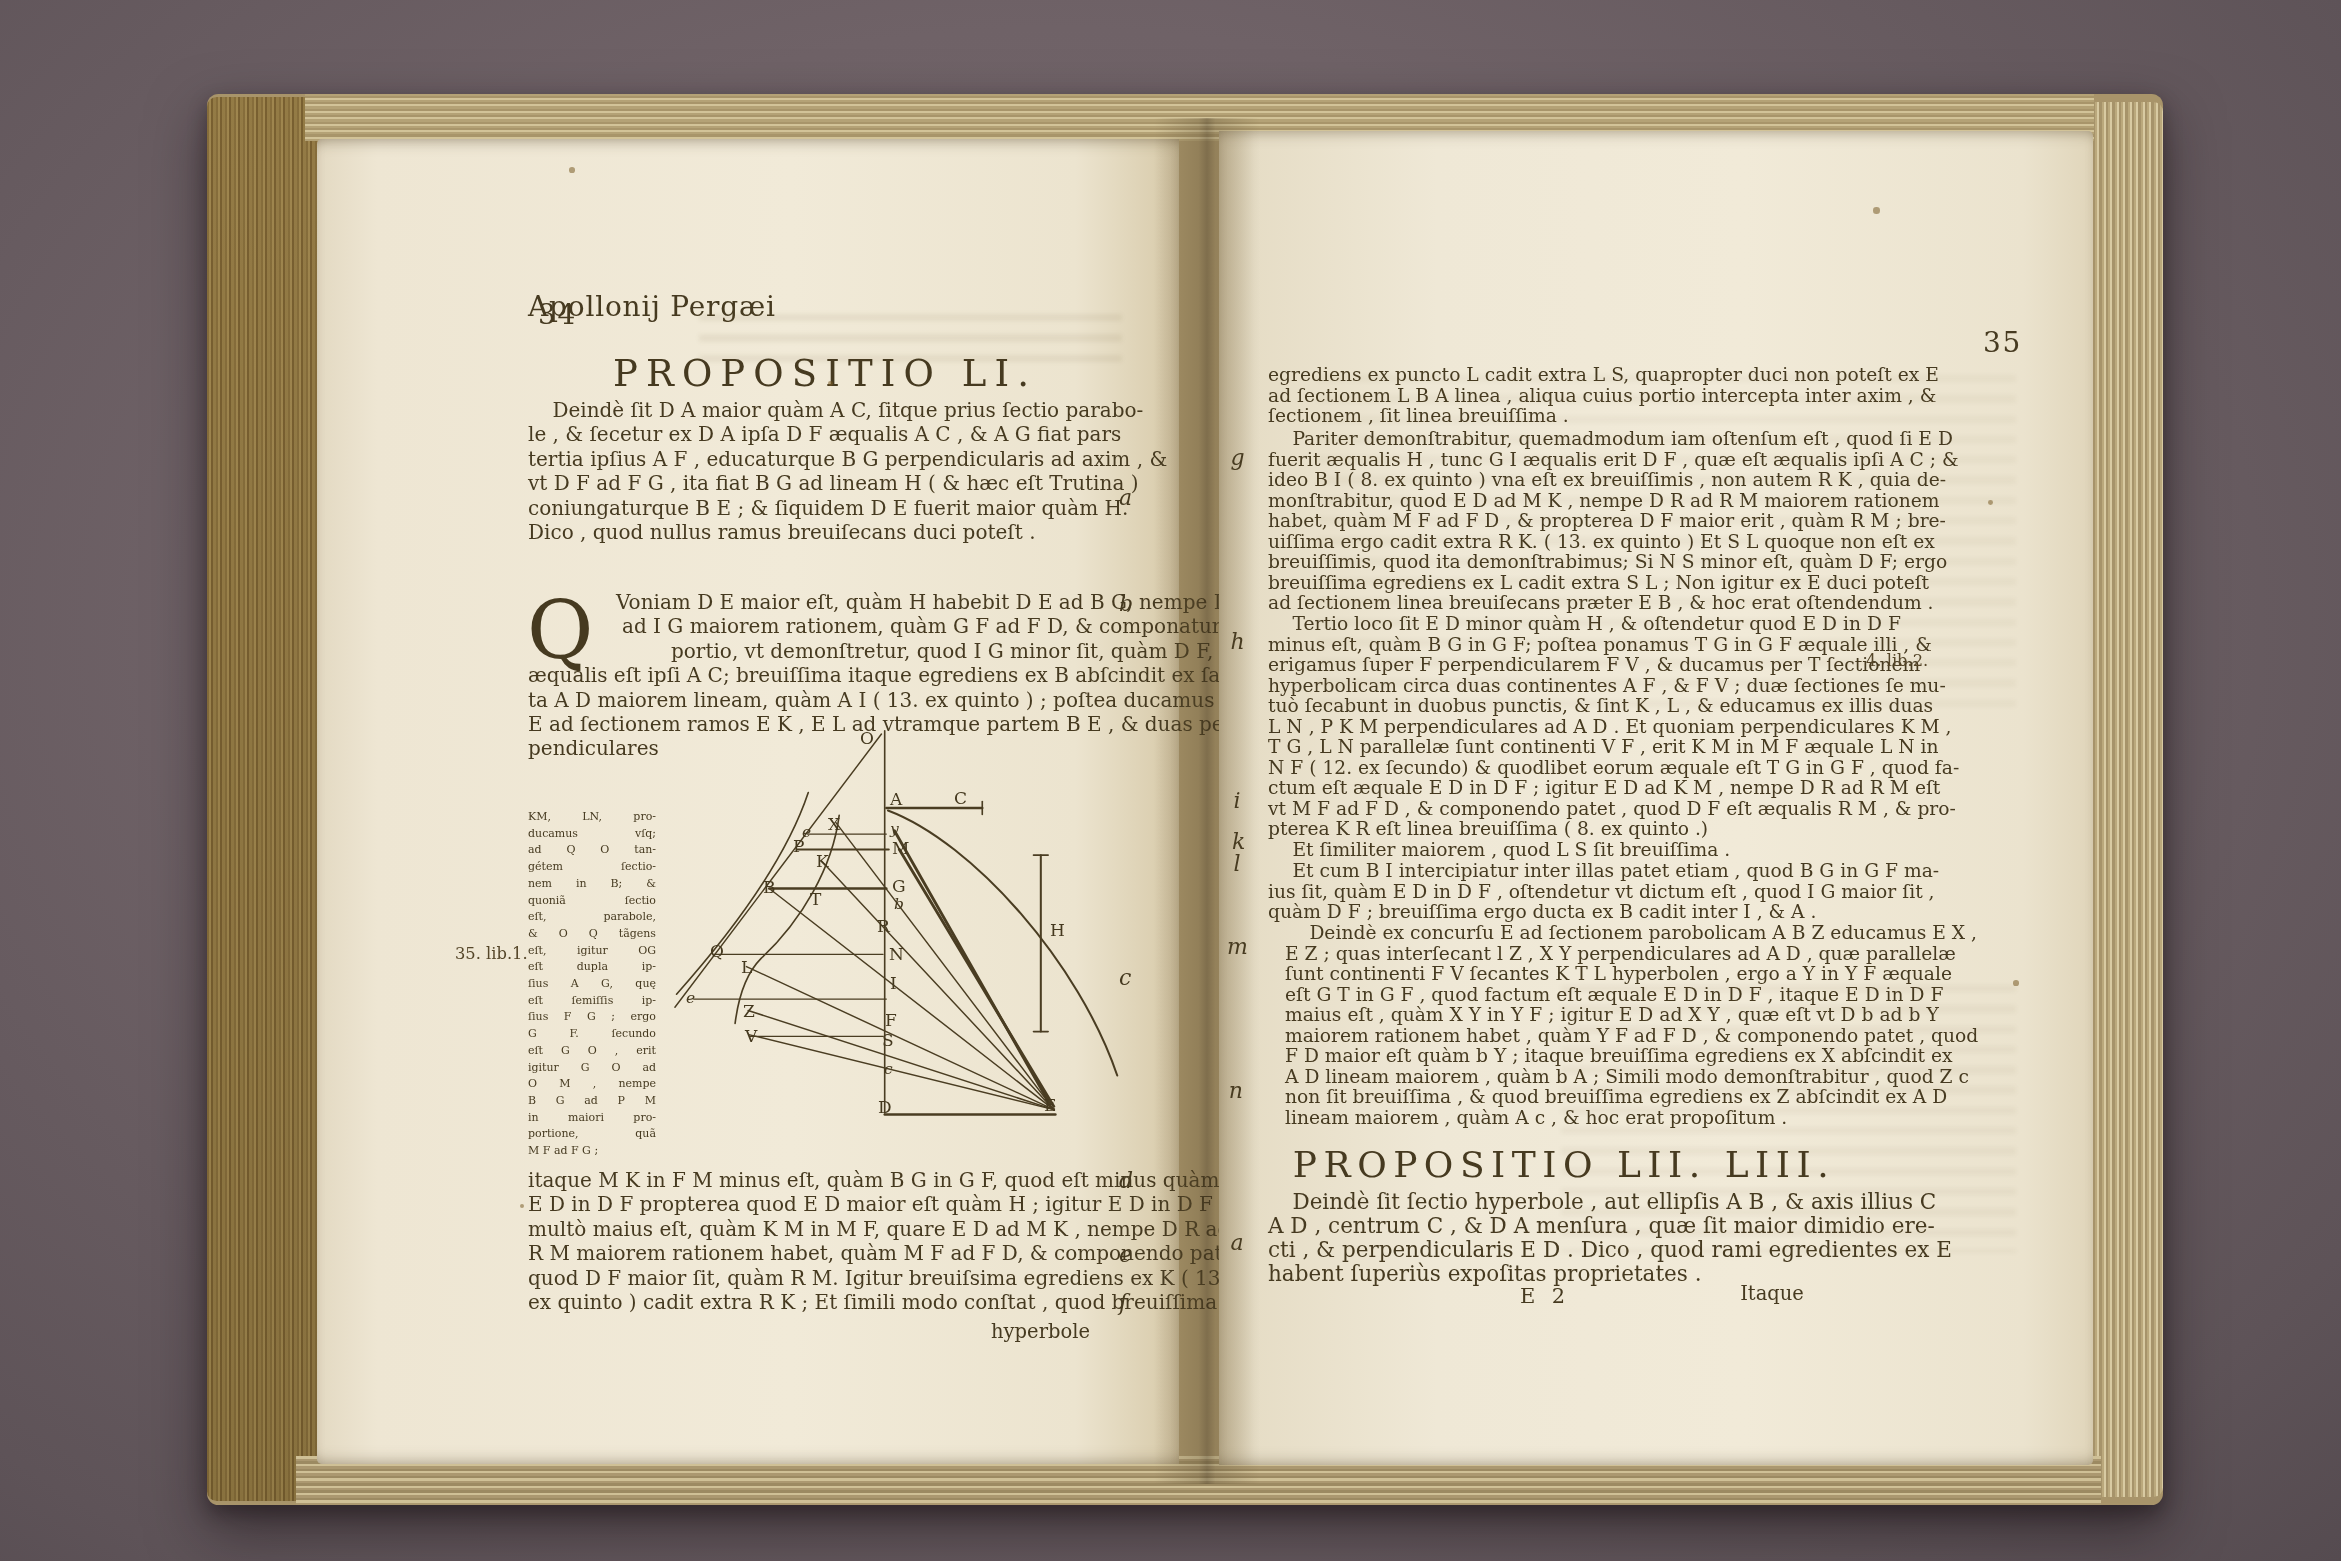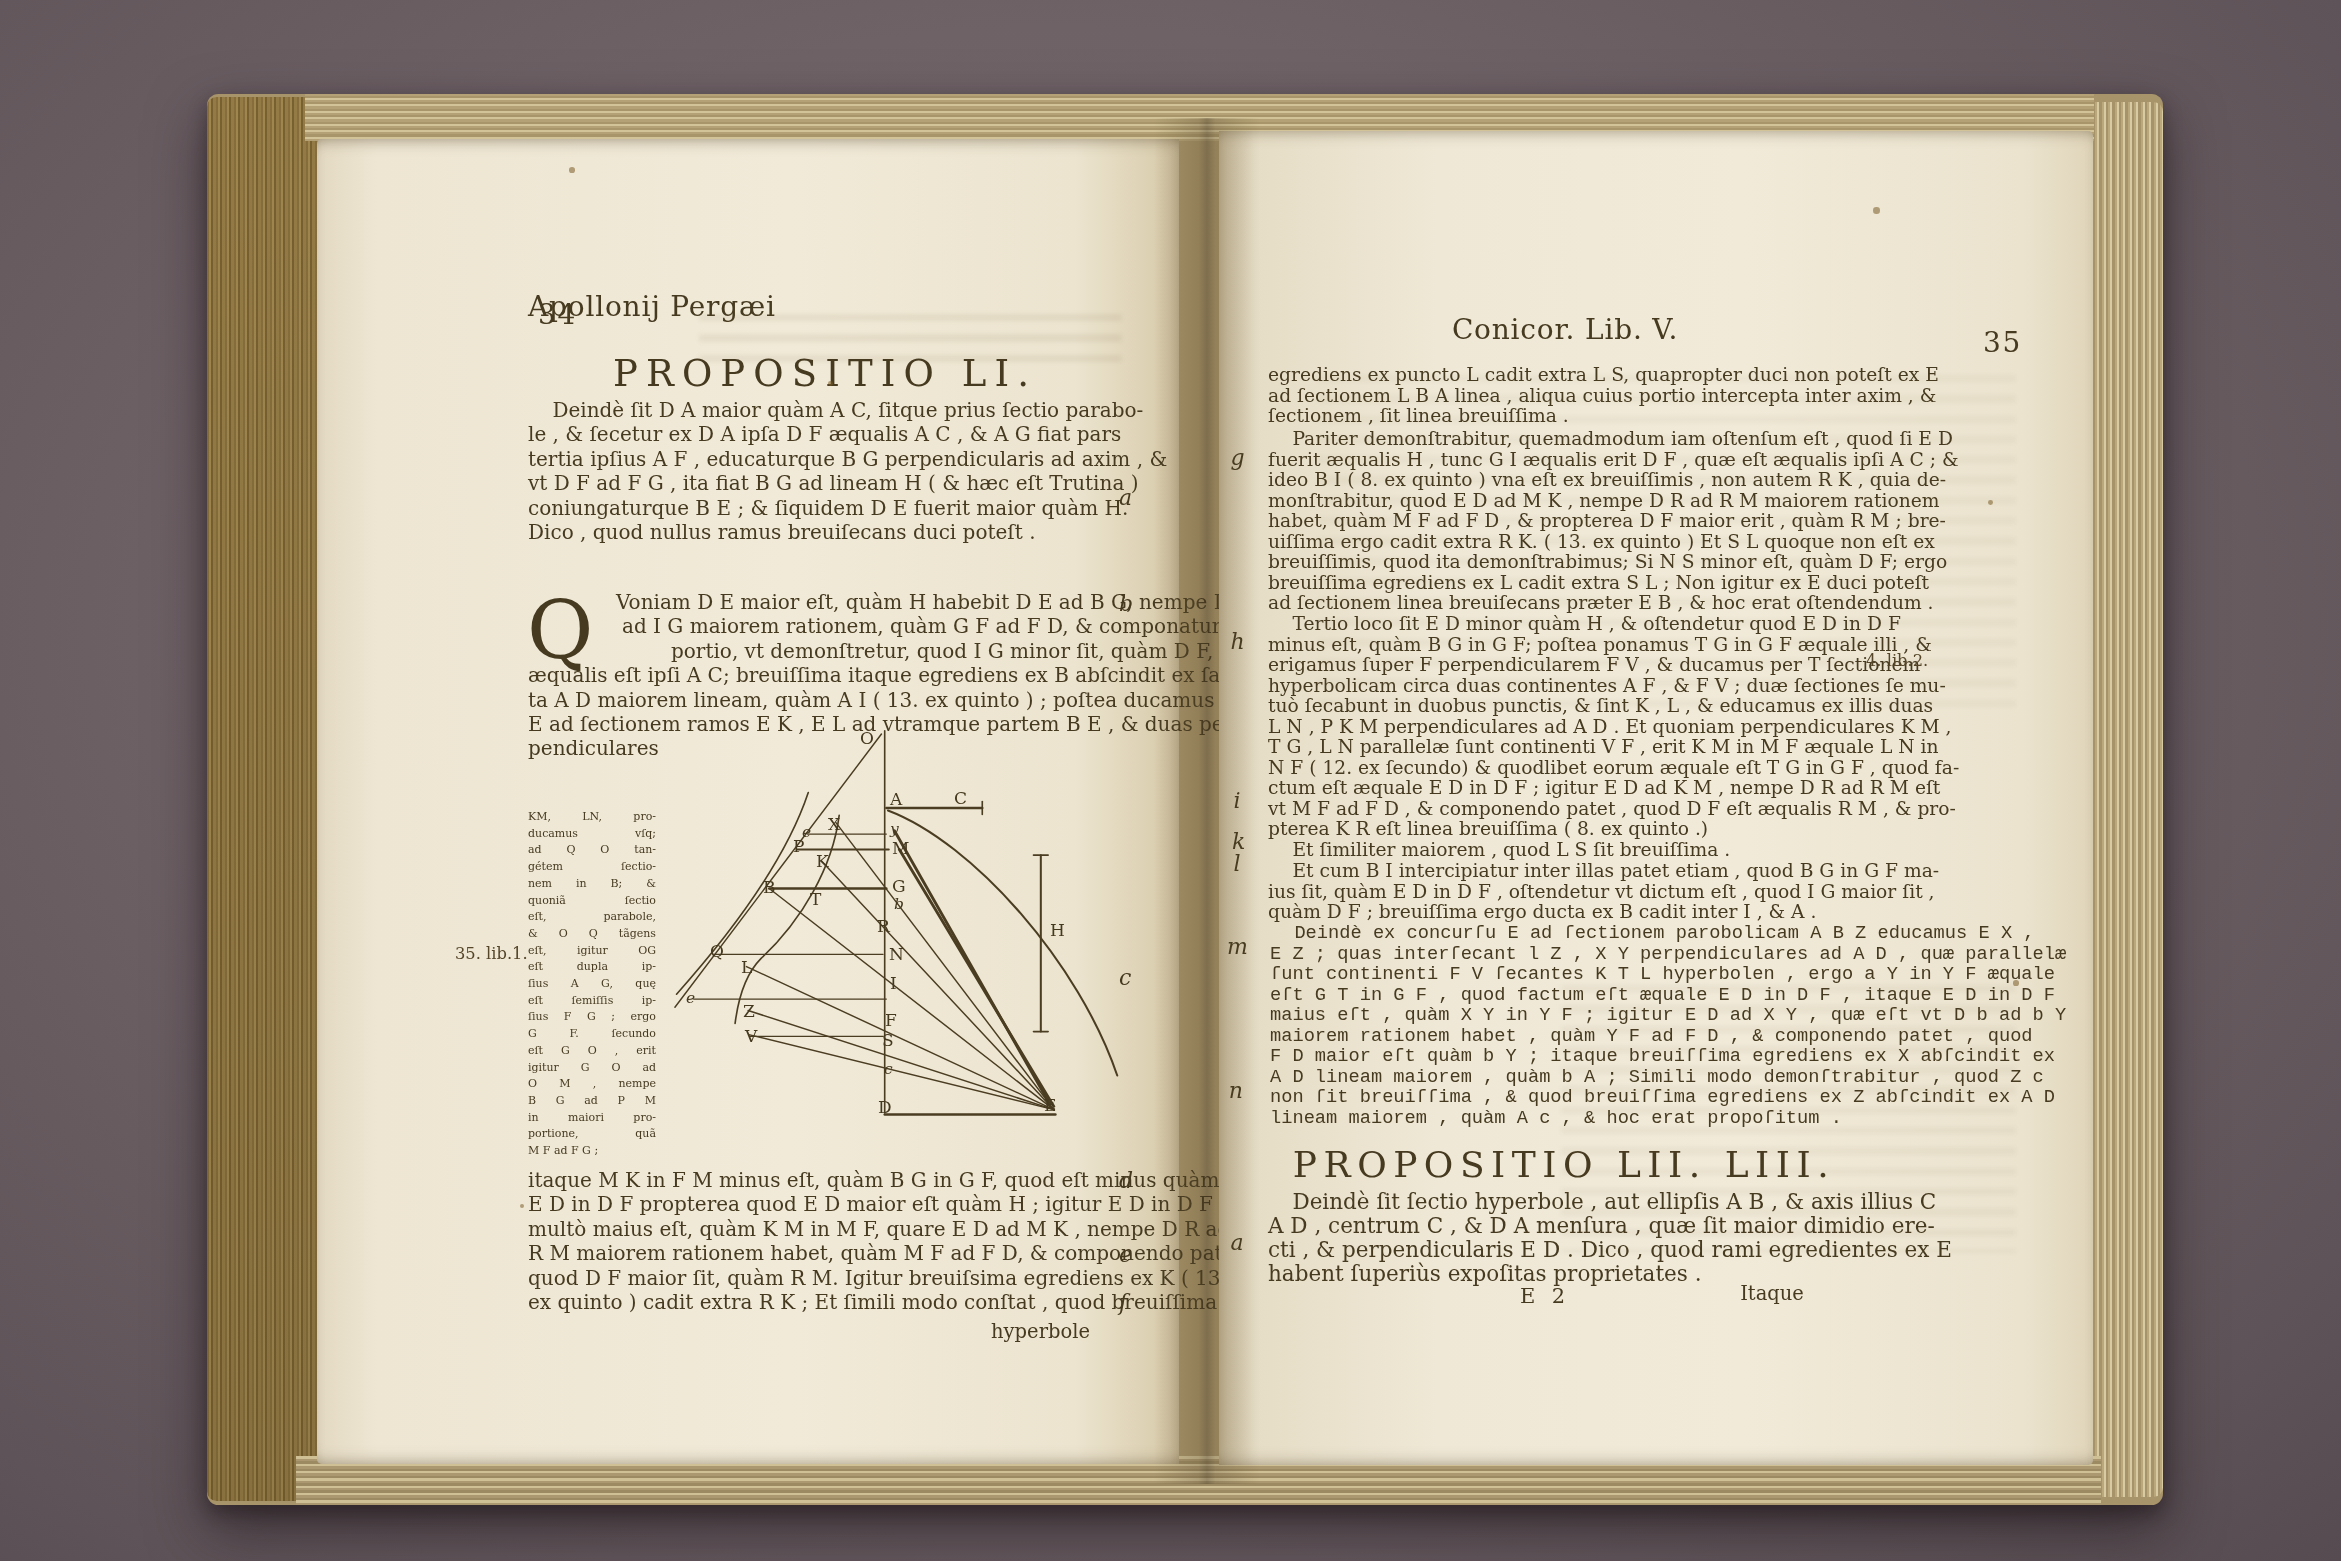--- a/index.html
+++ b/index.html
@@ -200,21 +200,20 @@
         <span class="fl marginletter" style="left: 802px; top: 346px;">a</span>
         <span class="fl marginletter" style="left: 802px; top: 452px;">b</span>
         <span class="fl marginletter" style="left: 802px; top: 826px;">c</span>
         <span class="fl marginletter" style="left: 802px; top: 1029px;">d</span>
         <span class="fl marginletter" style="left: 802px; top: 1103px;">e</span>
         <span class="fl marginletter" style="left: 802px; top: 1151px;">f</span>
       </div>
   </div>
 
   <div class="page page-right rp">
-    <div class="abs runtitle" style="left:49px;top:182px;width:594px;text-align:center;">Conicor. Lib. V.</div>
     <div class="abs pgnum" style="left:764px;top:195px;">35</div>
 
     <div class="abs textblock" style="left:49px;top:234px;width:592px;">
         <div class="tl">egrediens ex puncto L cadit extra L S, quapropter duci non poteſt ex E</div>
         <div class="tl">ad ſectionem L B A linea , aliqua cuius portio intercepta inter axim , &amp;</div>
         <div class="tl last">ſectionem , ſit linea breuiſſima .</div>
       </div>
     <div class="abs textblock indent1" style="left:49px;top:298px;width:592px;">
         <div class="tl">Pariter demonſtrabitur, quemadmodum iam oſtenſum eſt , quod ſi E D</div>
         <div class="tl">fuerit æqualis H , tunc G I æqualis erit D F , quæ eſt æqualis ipſi A C ; &amp;</div>
@@ -240,21 +239,21 @@
         <div class="tl last">pterea K R eſt linea breuiſſima ( 8. ex quinto .)</div>
       </div>
     <div class="abs textblock indent1" style="left:49px;top:709px;width:592px;">
         <div class="tl last">Et ſimiliter maiorem , quod L S ſit breuiſſima .</div>
       </div>
     <div class="abs textblock indent1" style="left:49px;top:730px;width:592px;">
         <div class="tl">Et cum B I intercipiatur inter illas patet etiam , quod B G in G F ma-</div>
         <div class="tl">ius ſit, quàm E D in D F , oſtendetur vt dictum eſt , quod I G maior ſit ,</div>
         <div class="tl last">quàm D F ; breuiſſima ergo ducta ex B cadit inter I , &amp; A .</div>
       </div>
-    <div class="abs textblock indent1" style="left:51px;top:792px;width:592px;font-family:Liberation Mono, monospace;">
+    <div class="abs textblock indent1" style="left:66px;top:792px;width:592px;">
         <div class="tl">Deindè ex concurſu E ad ſectionem parobolicam A B Z educamus E X ,</div>
         <div class="tl">E Z ; quas interſecant l Z , X Y perpendiculares ad A D , quæ parallelæ</div>
         <div class="tl">ſunt continenti F V ſecantes K T L hyperbolen , ergo a Y in Y F æquale</div>
         <div class="tl">eſt G T in G F , quod factum eſt æquale E D in D F , itaque E D in D F</div>
         <div class="tl">maius eſt , quàm X Y in Y F ; igitur E D ad X Y , quæ eſt vt D b ad b Y</div>
         <div class="tl">maiorem rationem habet , quàm Y F ad F D , &amp; componendo patet , quod</div>
         <div class="tl">F D maior eſt quàm b Y ; itaque breuiſſima egrediens ex X abſcindit ex</div>
         <div class="tl">A D lineam maiorem , quàm b A ; Simili modo demonſtrabitur , quod Z c</div>
         <div class="tl">non ſit breuiſſima , &amp; quod breuiſſima egrediens ex Z abſcindit ex A D</div>
         <div class="tl last">lineam maiorem , quàm A c , &amp; hoc erat propoſitum .</div>

